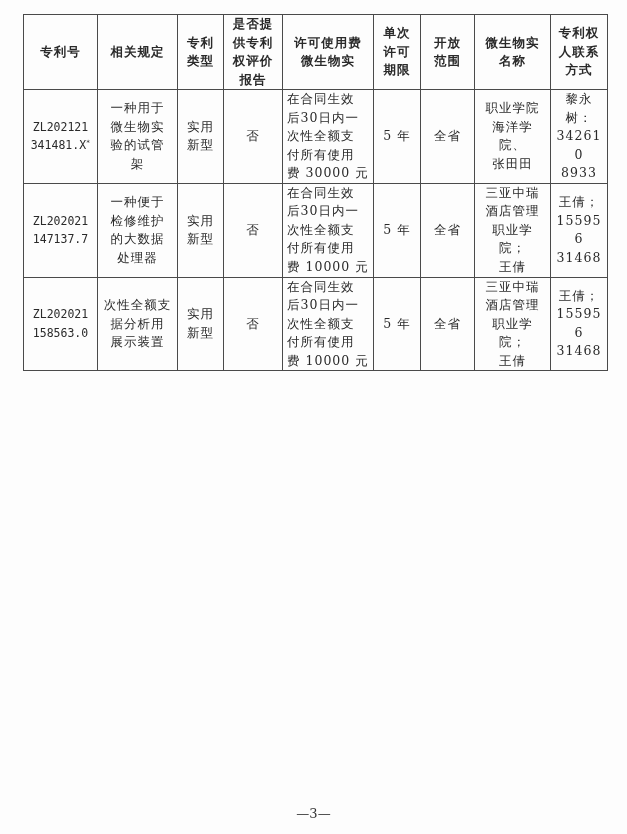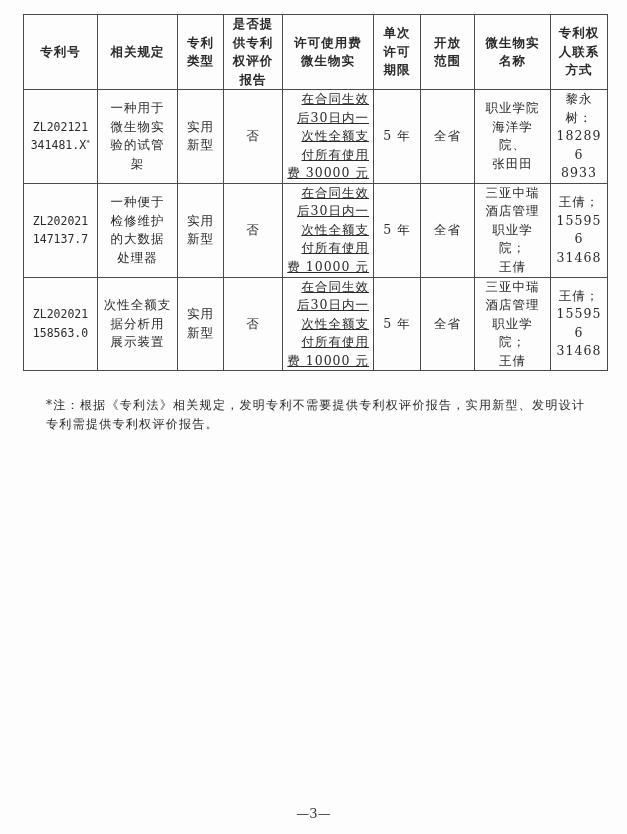--- a/index.html
+++ b/index.html
@@ -40,22 +40,21 @@
       word-break: break-all;
       white-space: pre-line;
     }
     table.patents th {
       font-family: "DejaVu Sans", "Liberation Sans", sans-serif;
       font-weight: bold;
       font-size: 12.5px;
       height: 73px;
     }
     table.patents td.left {
-      text-align: right;
-      text-decoration: underline;
+      text-align: left;
     }
     table.patents td.mono {
       font-family: "DejaVu Sans Mono", "Liberation Mono", monospace;
       font-size: 11.5px;
       letter-spacing: 0;
     }
     tr.r1 td { height: 92px; }
     tr.r2 td { height: 93px; }
     tr.r3 td { height: 91px; }
     sup.mark { font-size: 7px; vertical-align: top; position: relative; top: -2px; }
@@ -136,21 +135,21 @@
 次性全额支
 付所有使用
 费 30000 元</td>
         <td>5 年</td>
         <td>全省</td>
         <td>职业学院
 海洋学院、
 张田田</td>
         <td>黎永
 树：
-182896
+342610
 8933</td>
       </tr>
       <tr class="r2">
         <td class="mono"><span>ZL202021
 147137.7</span></td>
         <td>一种便于
 检修维护
 的大数据
 处理器</td>
         <td>实用
@@ -191,17 +190,16 @@
 酒店管理
 职业学院；
 王倩</td>
         <td>王倩；
 155956
 31468</td>
       </tr>
     </tbody>
   </table>
 
-  <p class="note">*注：根据《专利法》相关规定，发明专利不需要提供专利权评价报告，实用新型、发明设计专利需提供专利权评价报告。</p>
 
   <div class="page-number">—3—</div>
 
 </div>
 
 </body></html>

